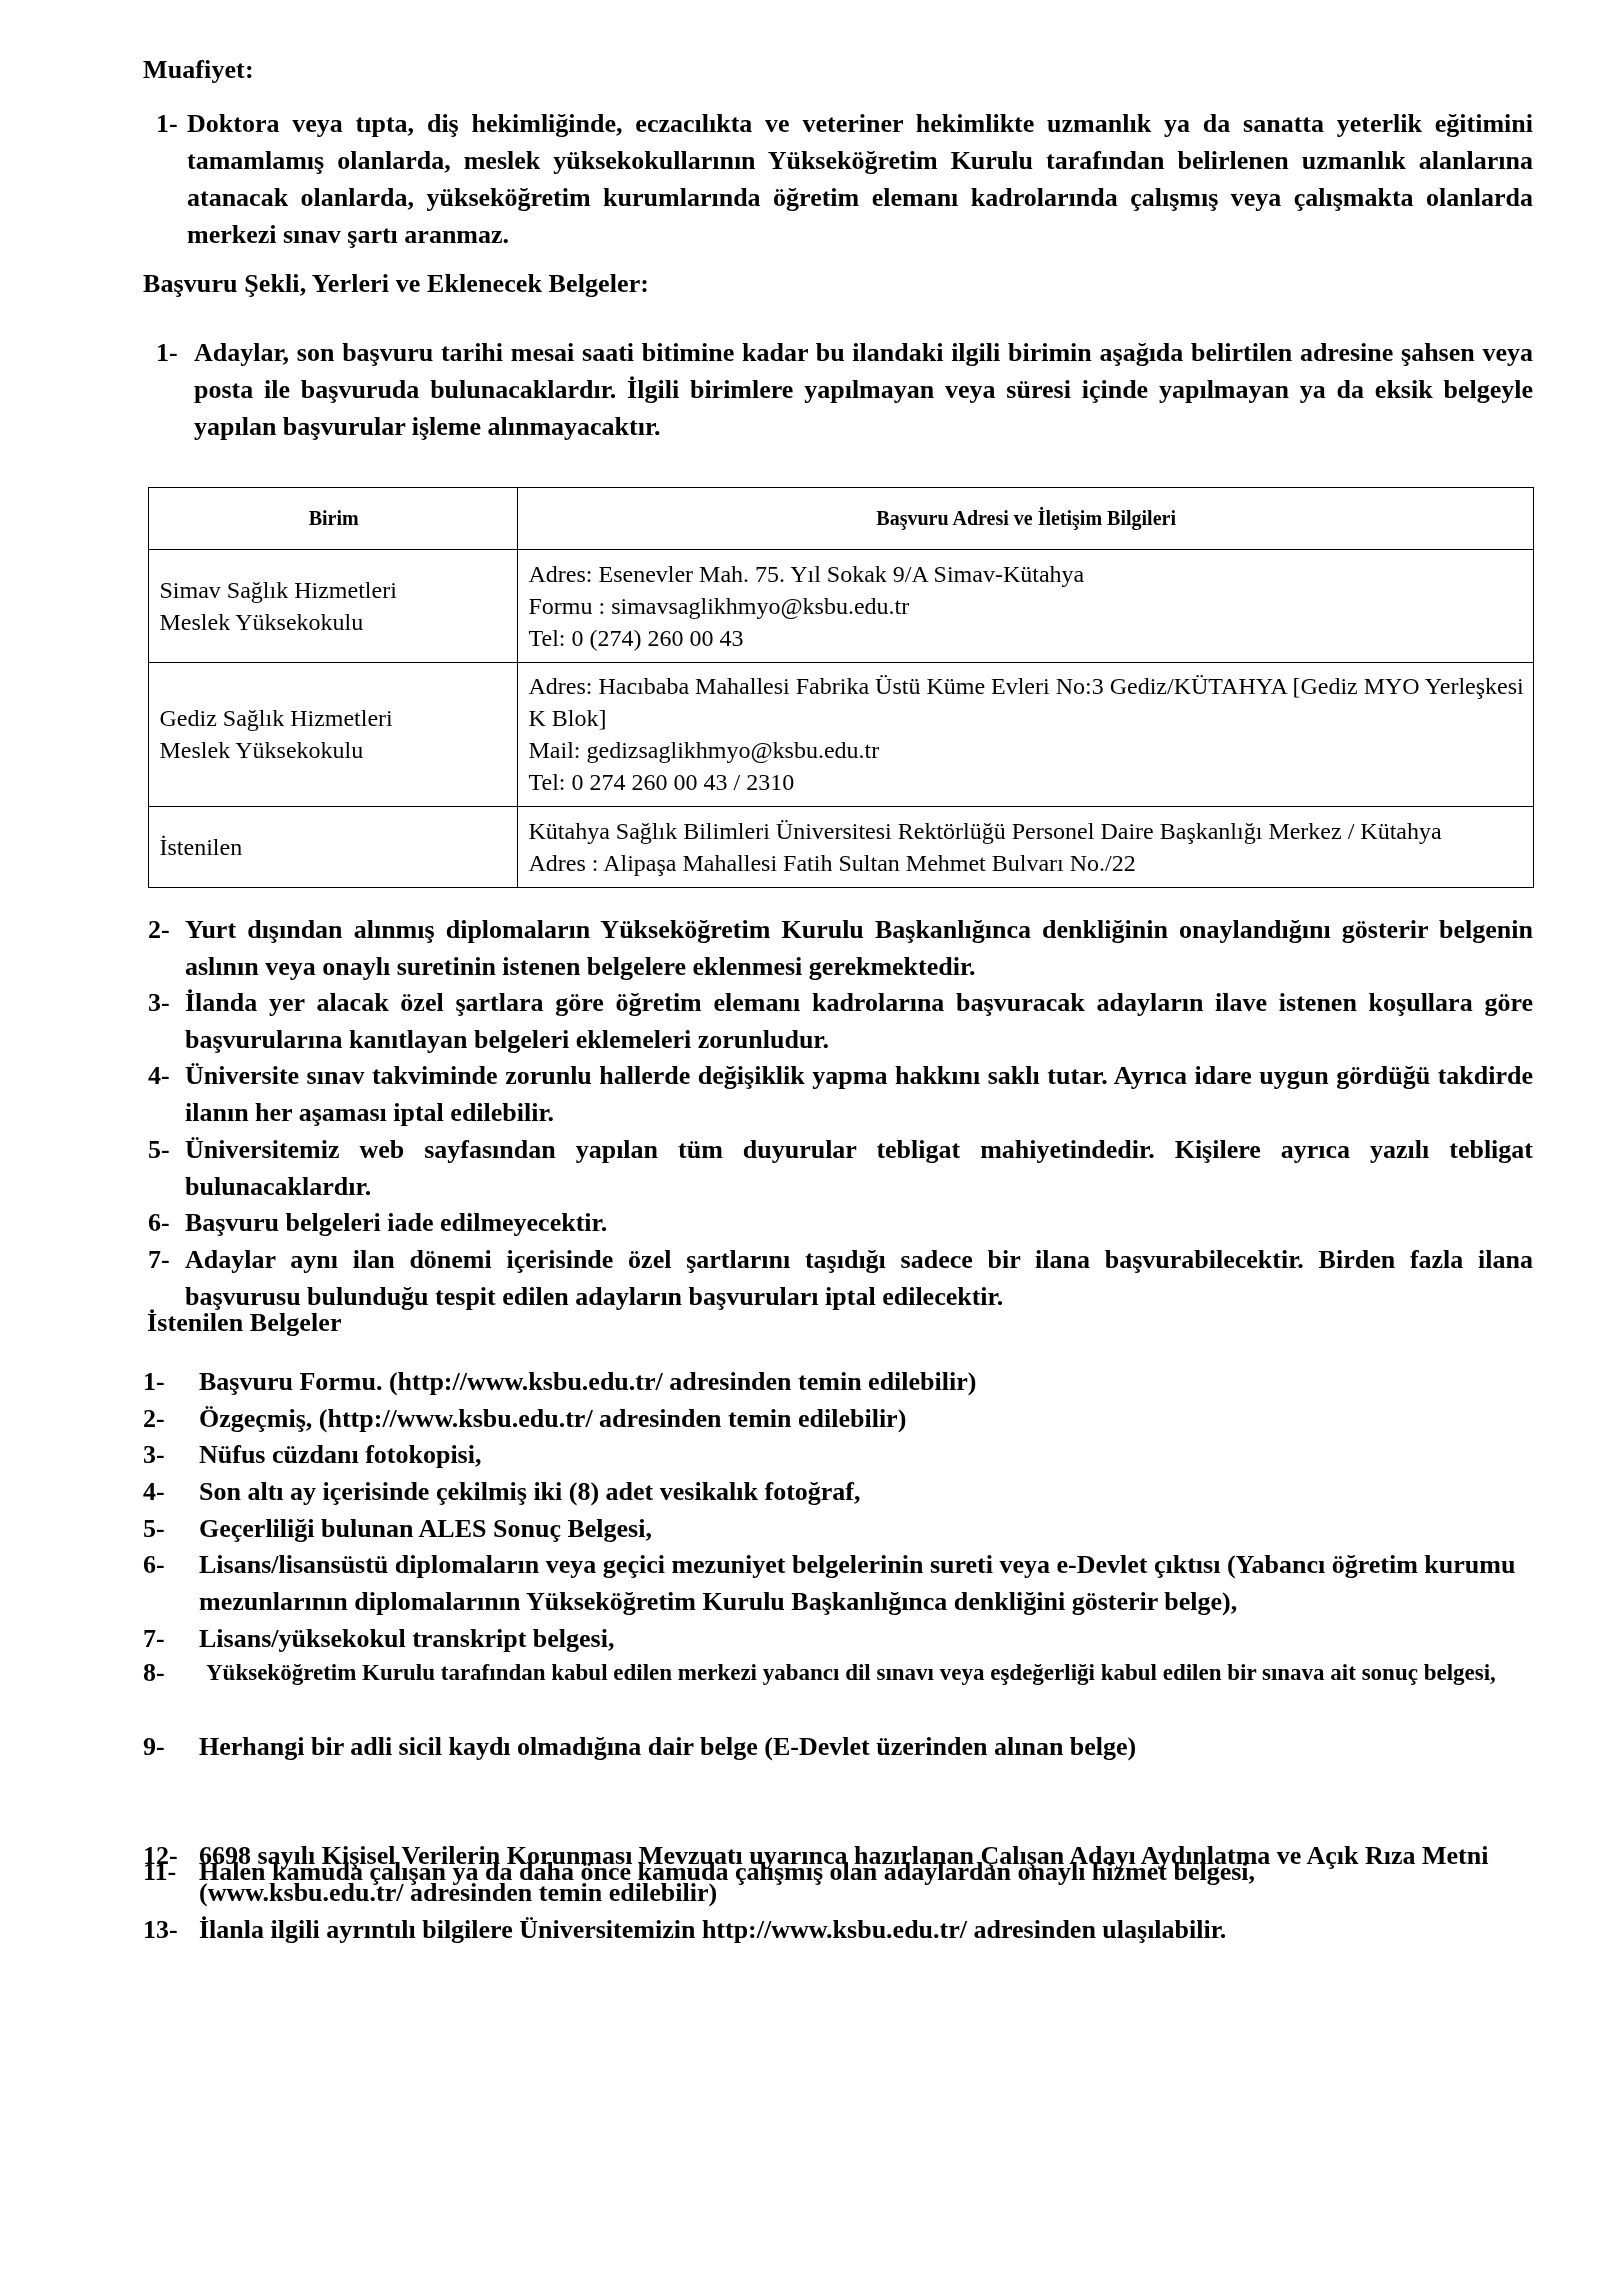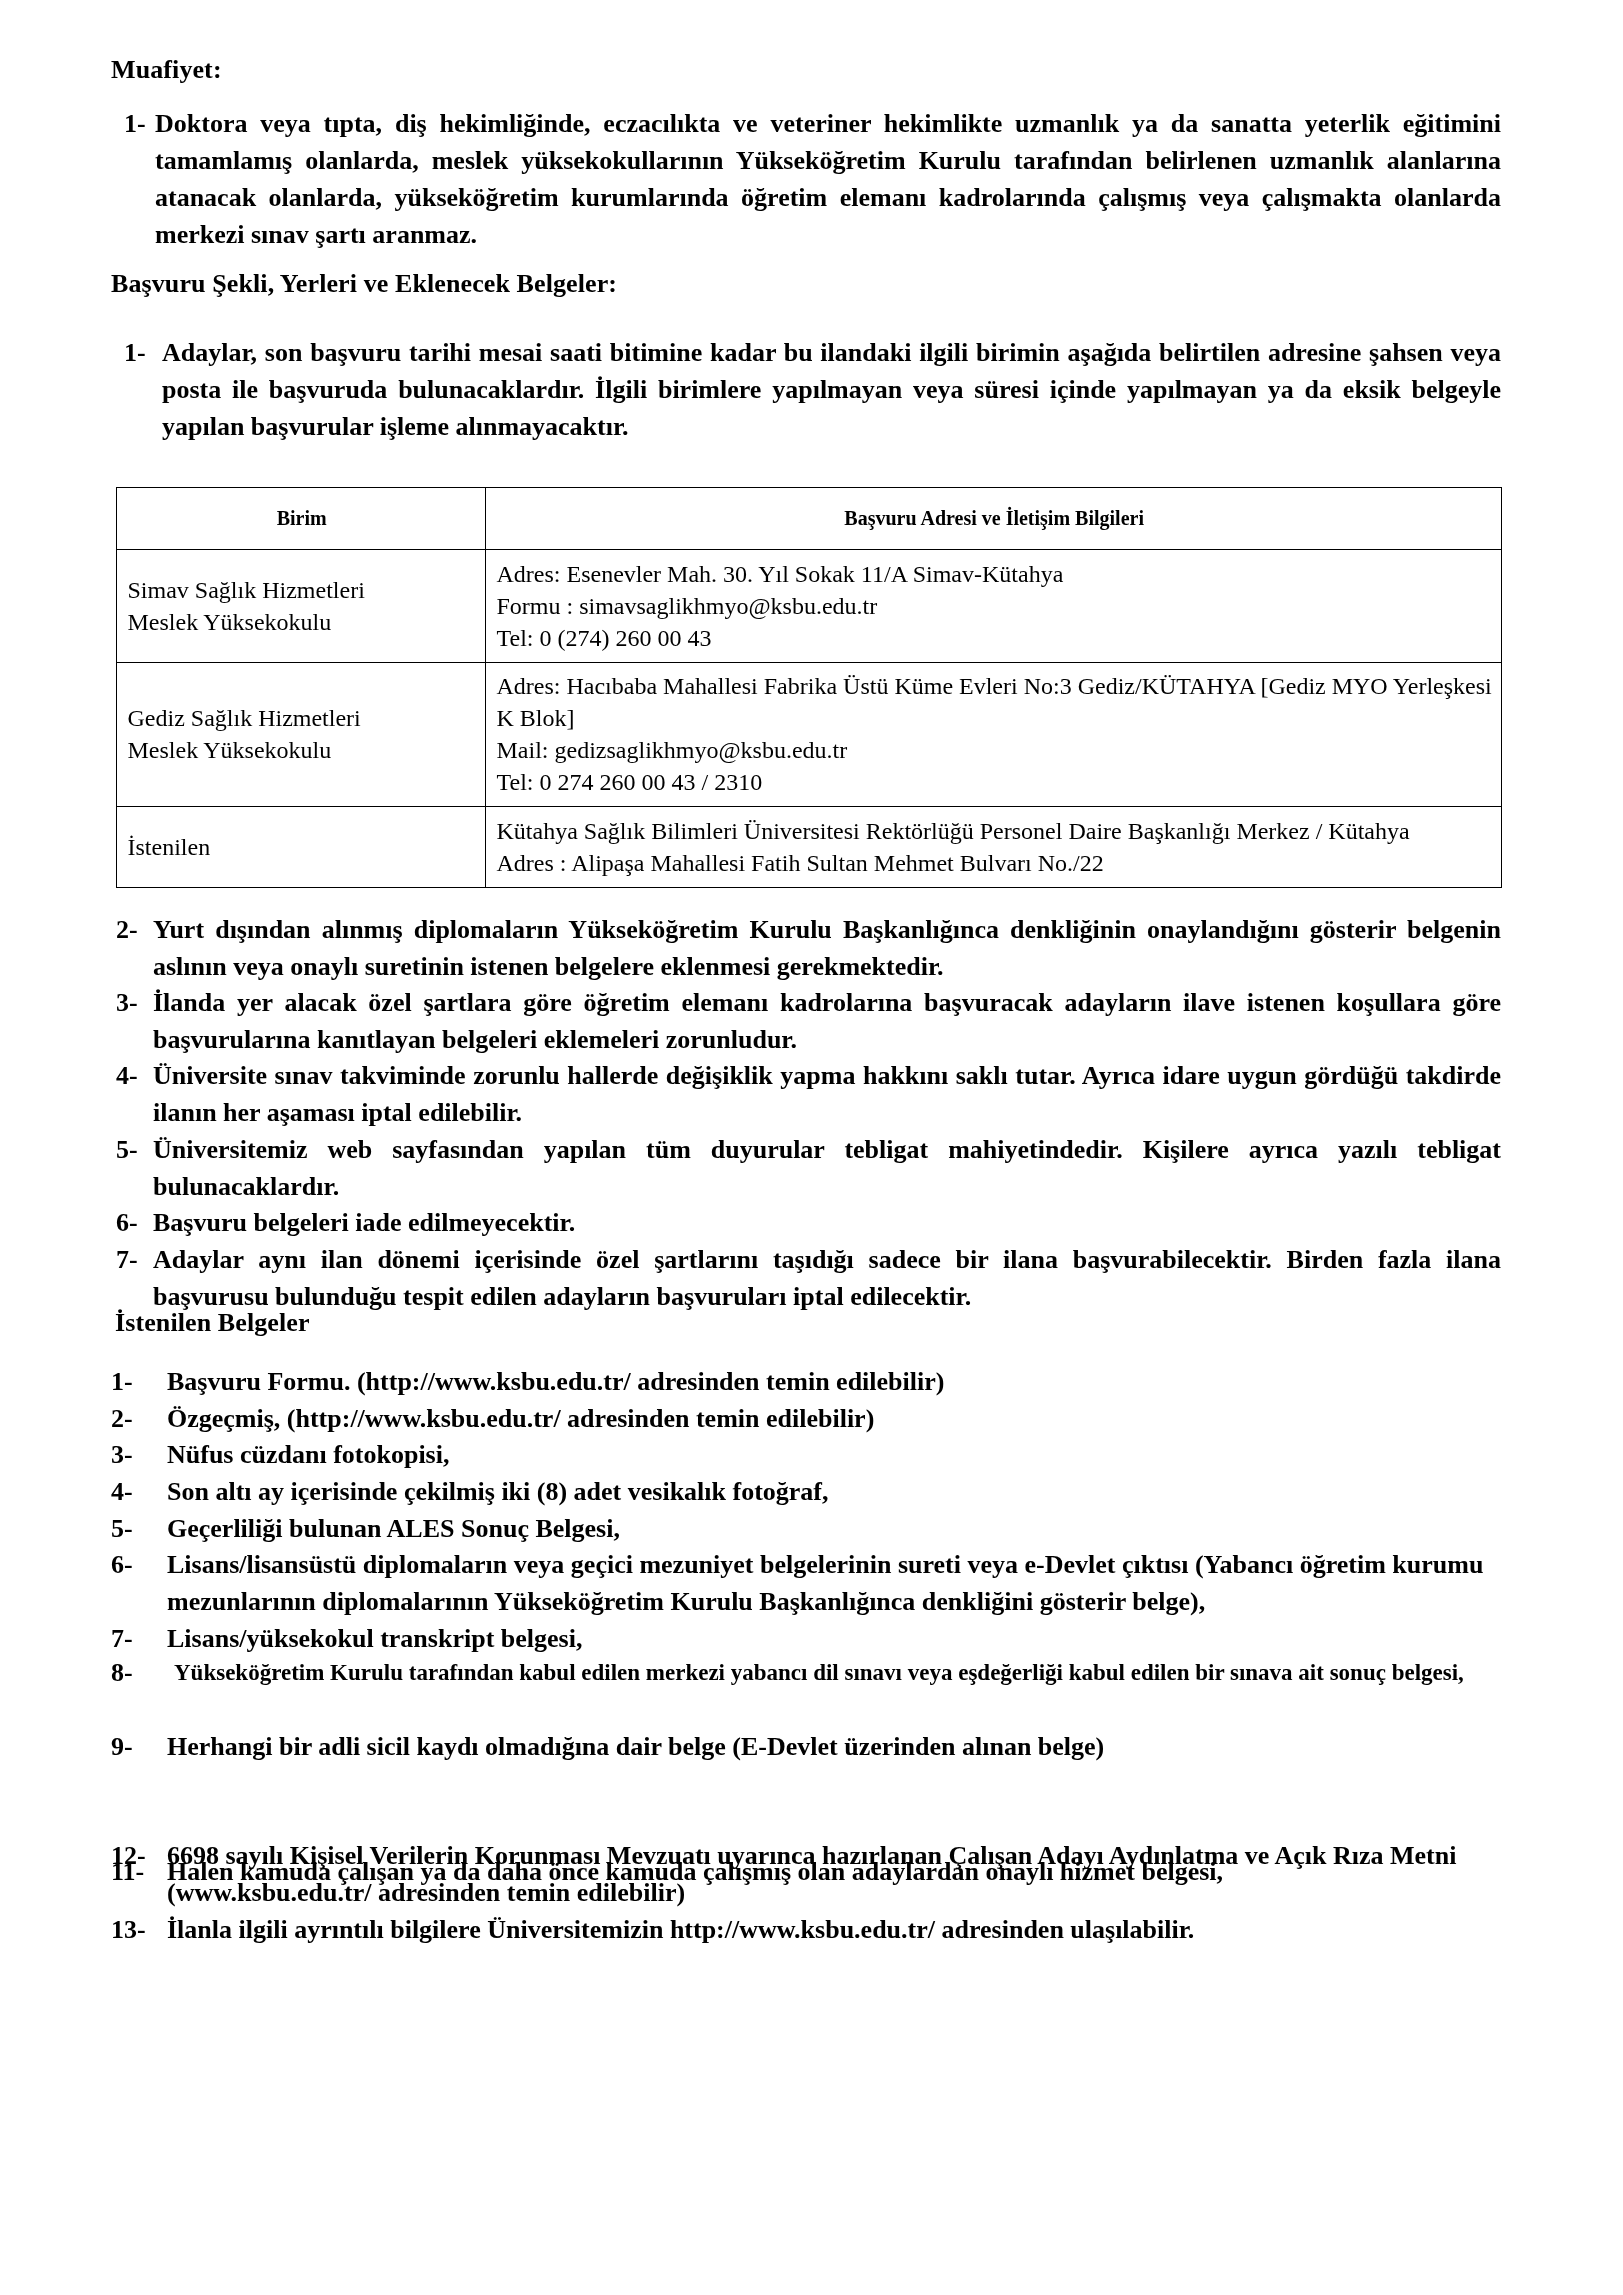--- a/index.html
+++ b/index.html
@@ -10,20 +10,21 @@
   }
   .page {
     position: relative;
     width: 1571px;
     height: 2295px;
     background: #ffffff;
     font-family: "Liberation Serif", "DejaVu Serif", serif;
     color: #000000;
     box-sizing: border-box;
     overflow: hidden;
+    margin-left: 32px;
   }
 
   
   .heading {
     position: absolute;
     font-weight: bold;
     font-size: 26px;
     line-height: 1.1;
     letter-spacing: 0.1px;
     white-space: nowrap;
@@ -113,21 +114,21 @@
         <th>Başvuru Adresi ve İletişim Bilgileri</th>
       </tr>
     </thead>
     <tbody>
       <tr>
         <td class="unit">
           <span class="cellline">Simav Sağlık Hizmetleri</span>
           <span class="cellline">Meslek Yüksekokulu</span>
         </td>
         <td class="addr">
-          <span class="cellline">Adres: Esenevler Mah. 30. Yıl Sokak 11/A Simav-Kütahya</span>
+          <span class="cellline">Adres: Esenevler Mah. 75. Yıl Sokak 9/A Simav-Kütahya</span>
           <span class="cellline">Formu : simavsaglikhmyo@ksbu.edu.tr</span>
           <span class="cellline">Tel: 0 (274) 260 00 43</span>
         </td>
       </tr>
       <tr>
         <td class="unit">
           <span class="cellline">Gediz Sağlık Hizmetleri</span>
           <span class="cellline">Meslek Yüksekokulu</span>
         </td>
         <td class="addr">

